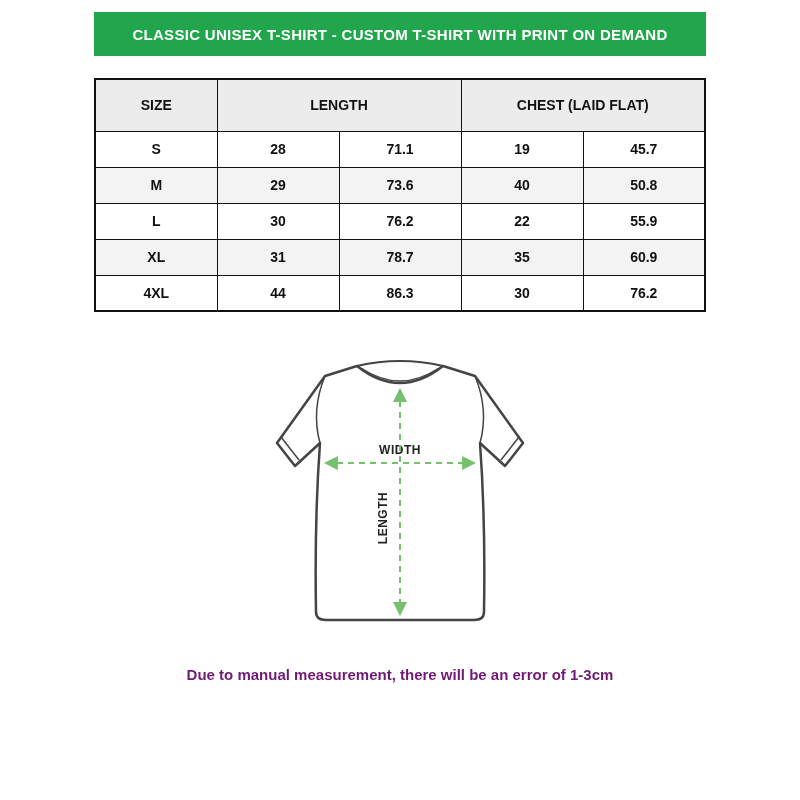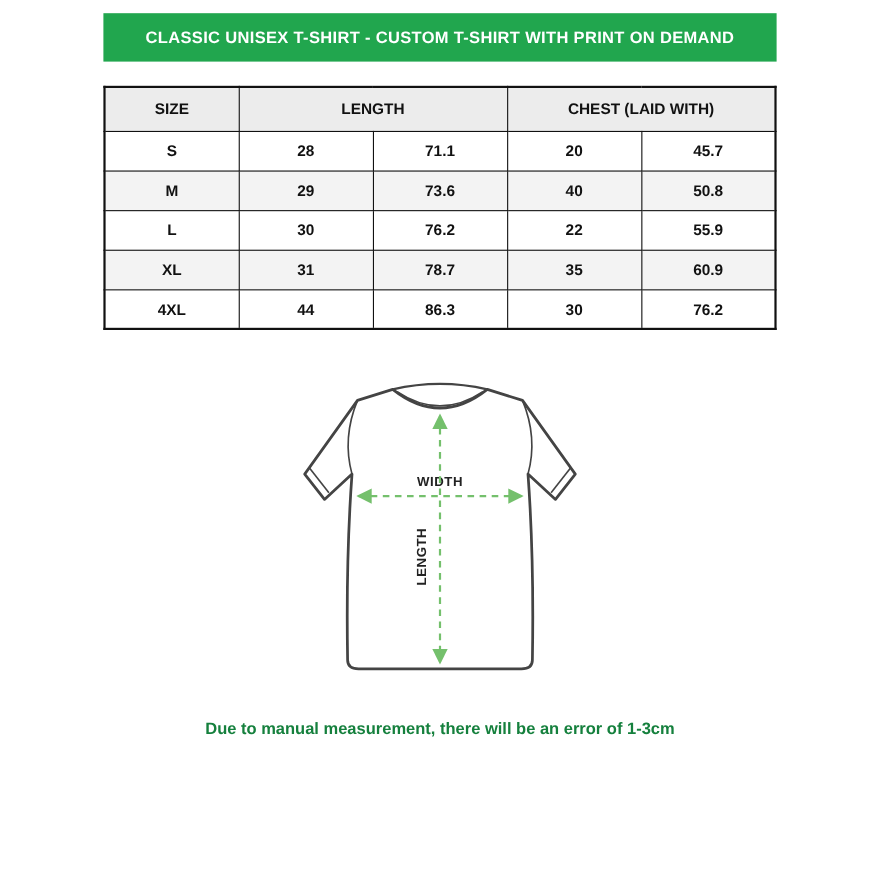--- a/index.html
+++ b/index.html
@@ -13,53 +13,53 @@
     margin-top: 12px; width: 612px; height: 44px; background: #21a64e;
     color: #ffffff; font-weight: bold; font-size: 15px; letter-spacing: 0.3px;
     display: flex; align-items: center; justify-content: center; text-align: center;
   }
   .table-wrap { margin-top: 22px; width: 612px; }
   table.size-chart {
     width: 100%; border-collapse: collapse; table-layout: fixed;
     border: 2px solid #111; text-align: center; font-size: 14px; color: #111;
   }
   table.size-chart th, table.size-chart td { border: 1px solid #111; padding: 0; }
-  table.size-chart th { height: 40px; font-weight: bold; background: #ececec; }
+  table.size-chart th { height: 52px; font-weight: bold; background: #ececec; }
   table.size-chart td { height: 36px; font-weight: bold; background: #ffffff; }
   table.size-chart td.size-col { font-weight: bold; }
   table.size-chart tbody tr:nth-child(even) td { background: #f3f3f3; }
   .tshirt-wrap { margin-top: 36px; width: 300px; height: 300px; }
   .footer-note {
-    margin-top: 18px; color: #15803d; font-weight: bold; font-size: 15px; text-align: center;
+    margin-top: 18px; color: #701a75; font-weight: bold; font-size: 15px; text-align: center;
   }
 </style>
 </head>
 <body>
 
 <div class="page">
 
   <div class="banner">
     <span>CLASSIC UNISEX T-SHIRT - CUSTOM T-SHIRT WITH PRINT ON DEMAND</span>
   </div>
 
   <div class="table-wrap">
     <table class="size-chart">
       <thead>
         <tr>
           <th>SIZE</th>
           <th colspan="2">LENGTH</th>
-          <th colspan="2">CHEST (LAID WITH)</th>
+          <th colspan="2">CHEST (LAID FLAT)</th>
         </tr>
       </thead>
       <tbody>
         <tr>
           <td class="size-col">S</td>
           <td>28</td>
           <td>71.1</td>
-          <td>20</td>
+          <td>19</td>
           <td>45.7</td>
         </tr>
         <tr>
           <td class="size-col">M</td>
           <td>29</td>
           <td>73.6</td>
           <td>40</td>
           <td>50.8</td>
         </tr>
         <tr>

